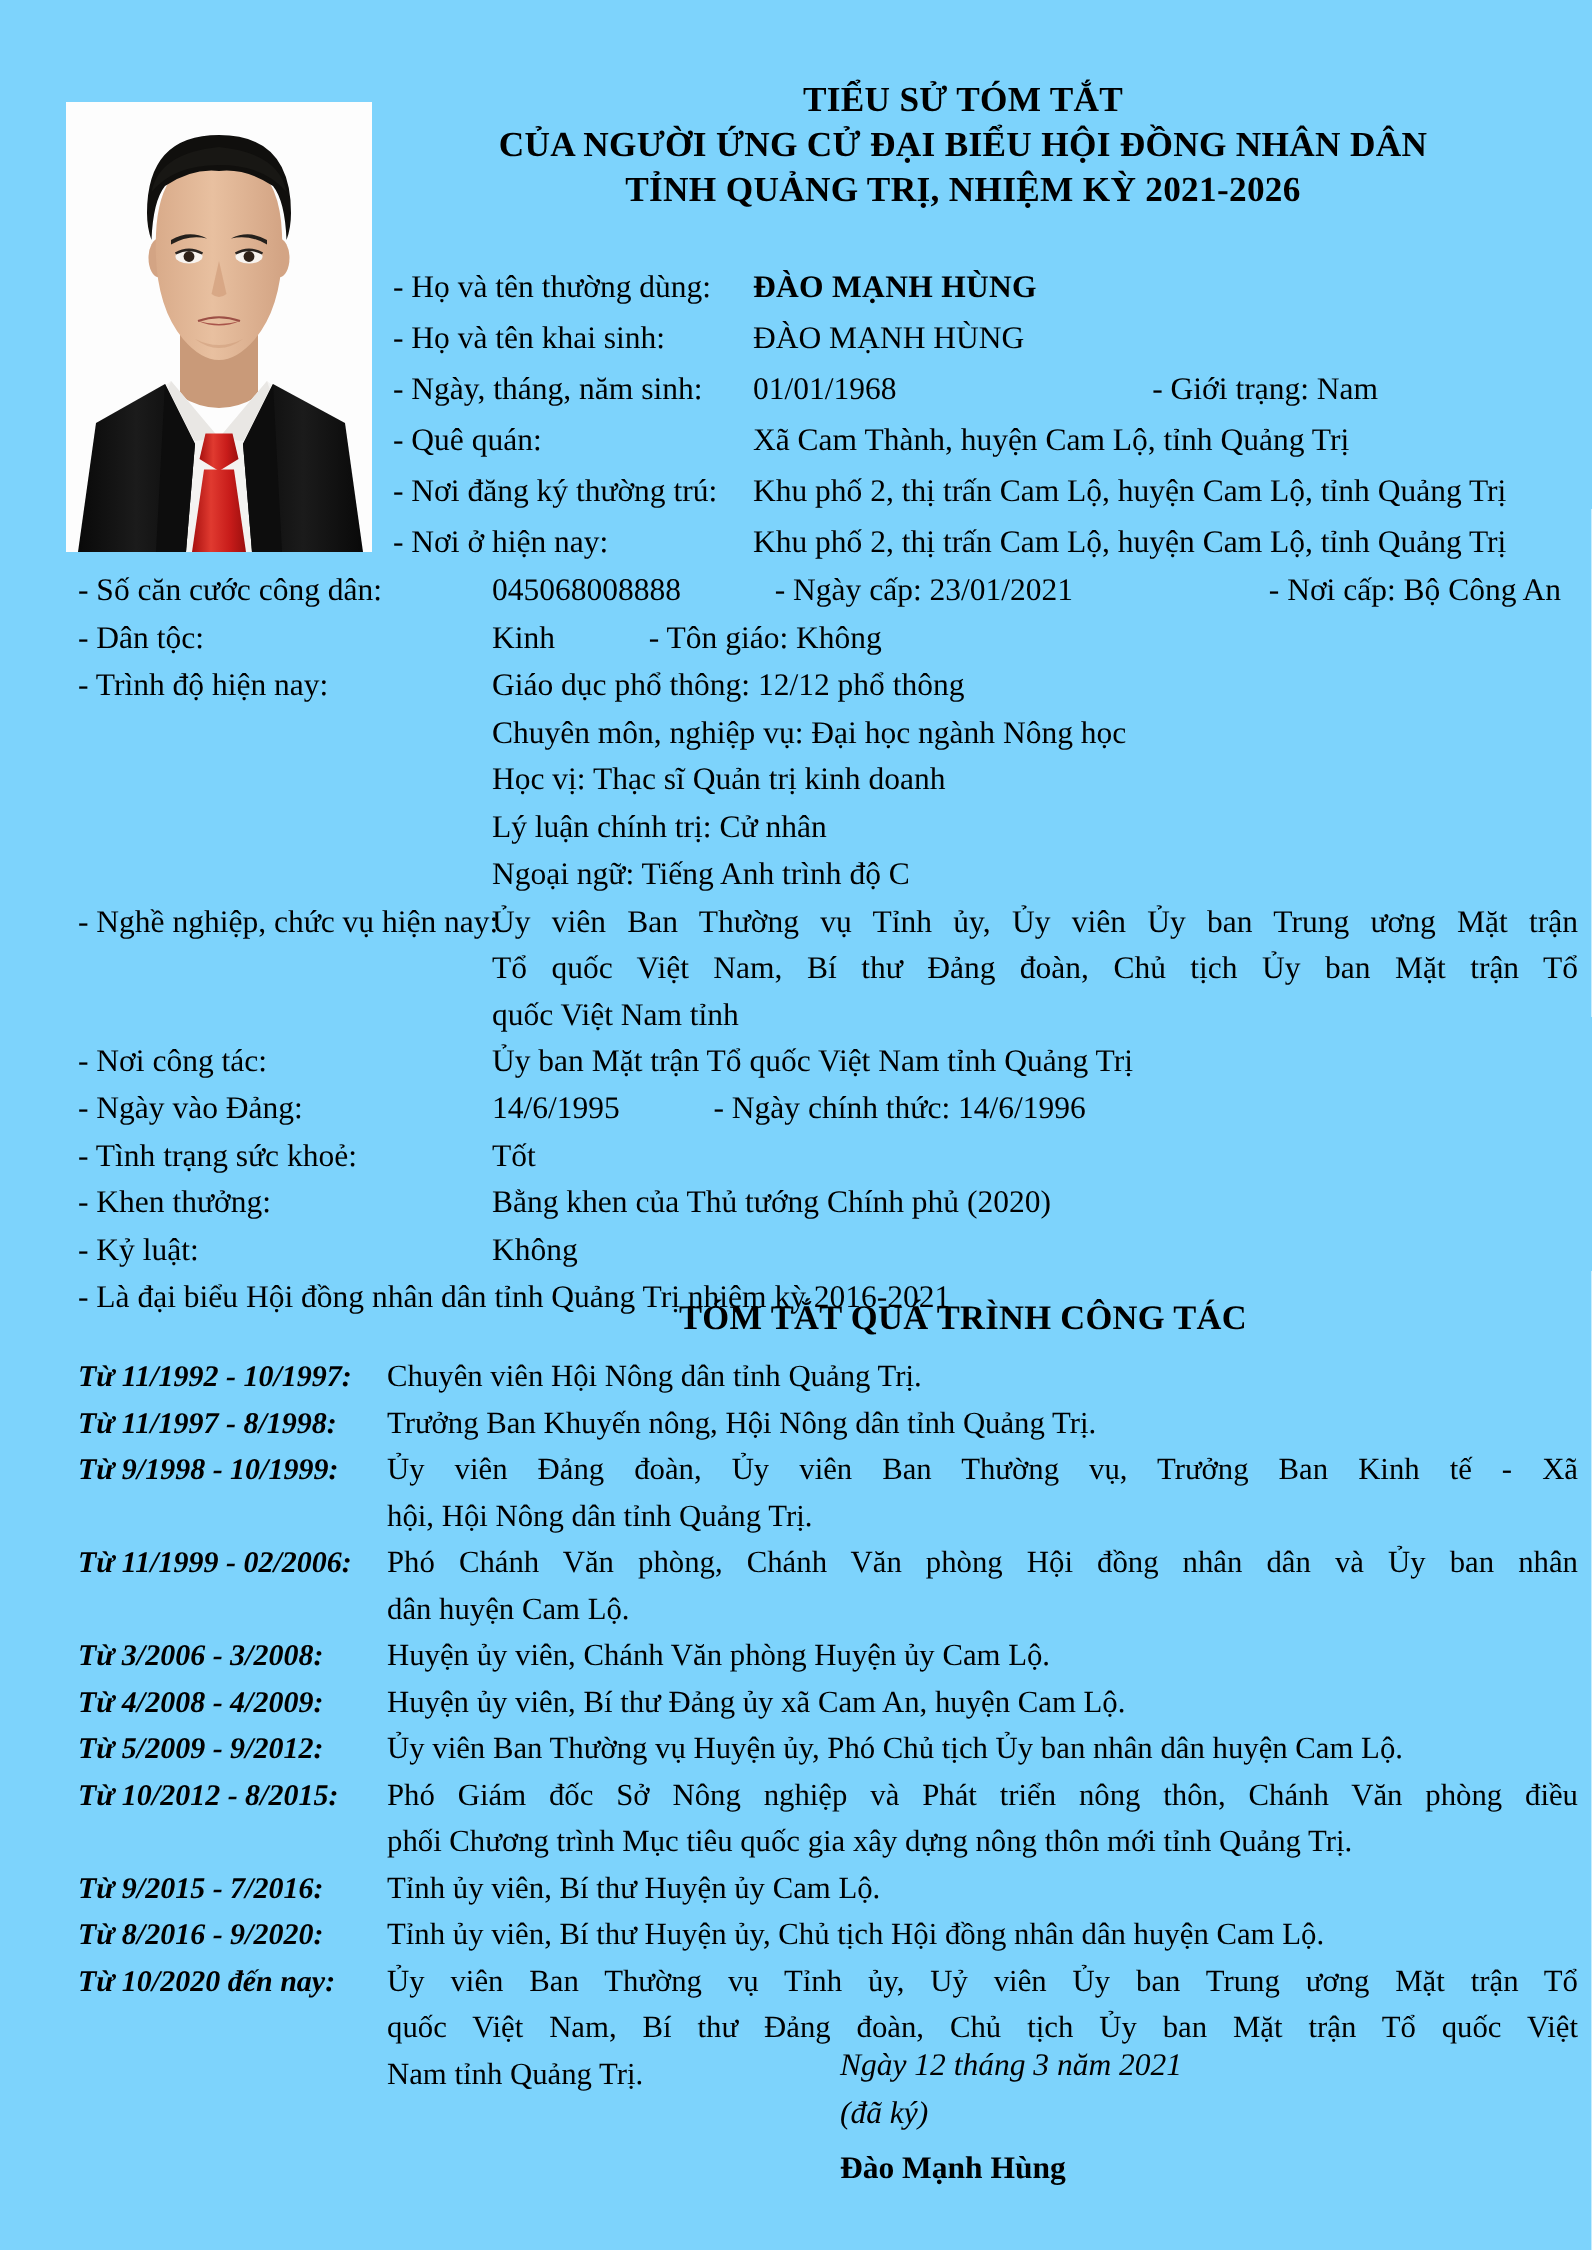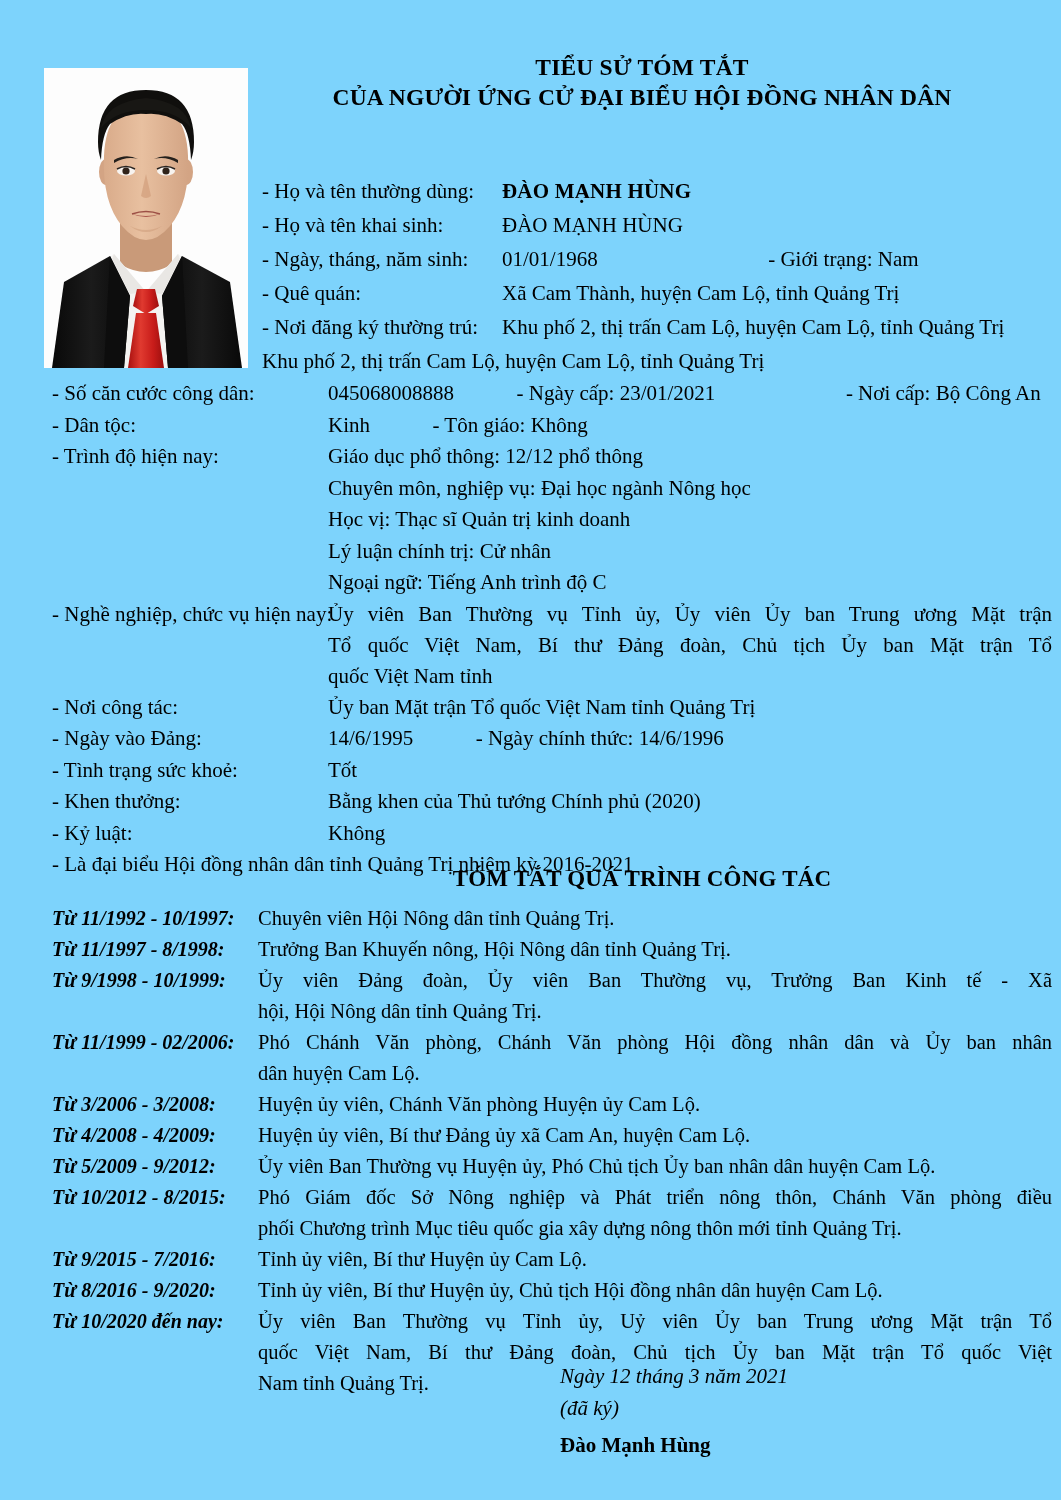--- a/index.html
+++ b/index.html
@@ -189,20 +189,21 @@
   }
 </style>
 </head>
 <body>
 
 <div id="page">
 
   <div class="header">
     <div class="header-line">TIỂU SỬ TÓM TẮT</div>
     <div class="header-line">CỦA NGƯỜI ỨNG CỬ ĐẠI BIỂU HỘI ĐỒNG NHÂN DÂN</div>
+    <div class="header-line">TỈNH QUẢNG TRỊ, NHIỆM KỲ 2021-2026</div>
   </div>
 
   <div class="portrait">
     <svg viewBox="0 0 204 300" preserveAspectRatio="none">
       <defs>
         <linearGradient id="skinG" x1="0" y1="0" x2="1" y2="0">
           <stop offset="0%" stop-color="#d9ab8a"></stop>
           <stop offset="45%" stop-color="#e8c0a0"></stop>
           <stop offset="100%" stop-color="#d3a484"></stop>
         </linearGradient>
@@ -288,20 +289,21 @@
       <span class="lbl">- Quê quán:</span>
       <span class="val">Xã Cam Thành, huyện Cam Lộ, tỉnh Quảng Trị</span>
     </div>
 
     <div class="trow">
       <span class="lbl">- Nơi đăng ký thường trú:</span>
       <span class="val">Khu phố 2, thị trấn Cam Lộ, huyện Cam Lộ, tỉnh Quảng Trị</span>
     </div>
 
     <div class="trow">
+      <span class="lbl">- Nơi ở hiện nay:</span>
       <span class="val">Khu phố 2, thị trấn Cam Lộ, huyện Cam Lộ, tỉnh Quảng Trị</span>
     </div>
 
   </div>
 
   <div class="main-info">
 
     <div class="mrow">
       <span class="lbl">- Số căn cước công dân:</span>
       <span class="val">

